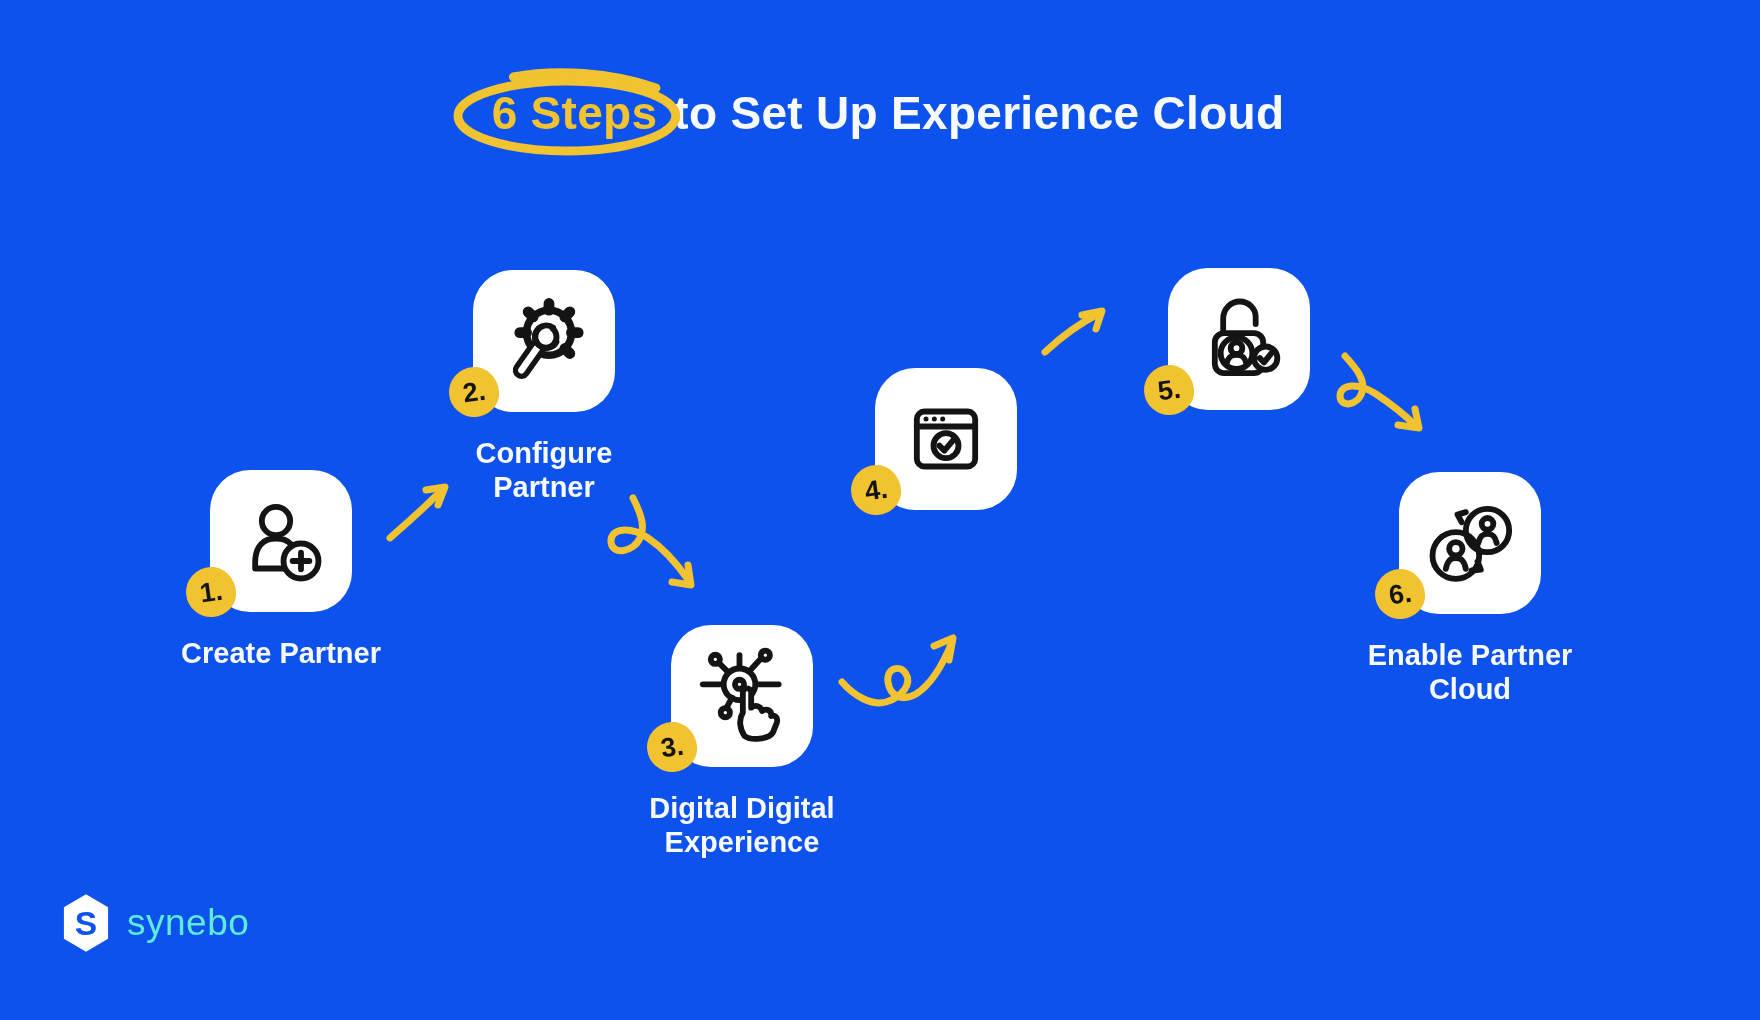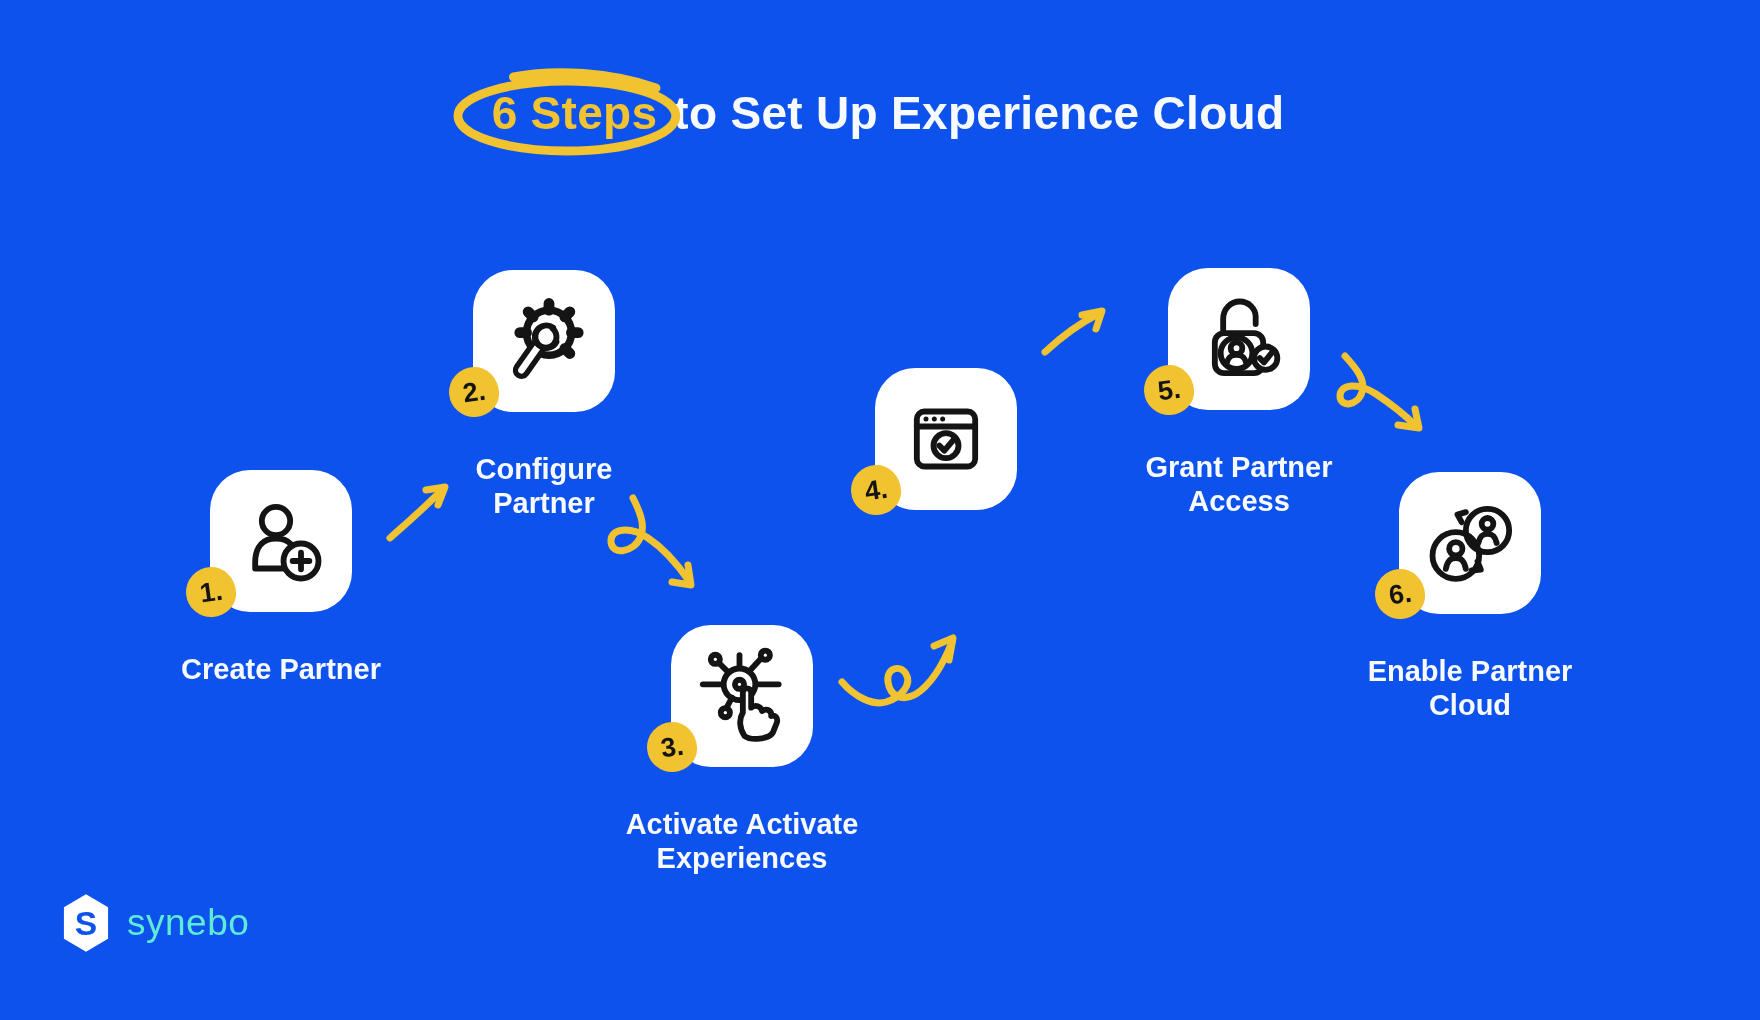--- a/index.html
+++ b/index.html
@@ -48,21 +48,21 @@
     background:var(--accent-yellow);
     border-radius:52% 48% 50% 50% / 50% 54% 46% 50%;
     display:flex;align-items:center;justify-content:center;
     transform:rotate(-4deg);
   }
   .badge span{
     color:var(--ink);font-size:27px;font-weight:700;
     transform:rotate(-4deg);
   }
   .label{
-    margin-top:40px;text-align:center;color:var(--text);
+    margin-top:24px;text-align:center;color:var(--text);
     font-size:29px;font-weight:700;line-height:34px;white-space:nowrap;
   }
 
   
   .icon{width:100px;height:100px;}
   .icon .s{fill:none;stroke:var(--ink);stroke-width:7;stroke-linecap:round;stroke-linejoin:round;}
   .icon .s9{fill:none;stroke:var(--ink);stroke-width:9;stroke-linecap:round;stroke-linejoin:round;}
   .icon .tooth{fill:none;stroke:var(--ink);stroke-width:13;stroke-linecap:round;}
   .icon .mask{fill:#fff;stroke:var(--ink);stroke-width:7;stroke-linecap:round;stroke-linejoin:round;}
   .icon .solid{fill:var(--ink);stroke:none;}
@@ -152,22 +152,22 @@
         <line class="s" x1="37" y1="46" x2="13" y2="46"></line>
         <line class="s" x1="77" y1="46" x2="104" y2="46"></line>
         <line class="s" x1="48" y1="62" x2="42" y2="73"></line>
         <circle class="s" cx="40" cy="80" r="5.5"></circle>
         <circle class="s" cx="57" cy="46" r="19"></circle>
         <circle class="s" cx="57" cy="46" r="5.5"></circle>
         <path class="mask" d="M63 108 C57 99 56 88 61 80 L61 56 C61 49 71 49 71 56 L71 74 C76 70 83 72 84 78 C90 74 96 78 95 84 C101 82 104 88 101 94 L97 104 C92 112 71 114 63 108 Z"></path>
       </svg>
     </div>
     <div class="label">
-      <div>Activate Activate</div>
-      <div>Experiences</div>
+      <div>Digital Digital</div>
+      <div>Experience</div>
     </div>
   </div>
 
   <div class="step" style="left:786px;top:368px;">
     <div class="card">
       <span class="badge">
           <span>4.</span>
         </span>
       <svg class="icon" viewBox="0 0 120 120">
         <rect class="s" x="25" y="27" width="70" height="66" rx="9"></rect>
@@ -188,24 +188,20 @@
         </span>
       <svg class="icon" viewBox="0 0 120 120">
         <path class="s" d="M41 53 L41 36 C41 24 50 15 61 15 C72 15 80 24 80 33 L80 42"></path>
         <rect class="s" x="31" y="53" width="58" height="48" rx="11"></rect>
         <circle class="s" cx="57" cy="77" r="19"></circle>
         <circle class="s" cx="57" cy="71" r="7"></circle>
         <path class="s" d="M45 90 C47 81 51 79 57 79 C63 79 67 81 69 90"></path>
         <circle class="mask" cx="92" cy="83" r="14"></circle>
         <polyline class="s" points="85,83 90,88 99,77"></polyline>
       </svg>
-    </div>
-    <div class="label">
-      <div>Grant Partner</div>
-      <div>Access</div>
     </div>
   </div>
 
   <div class="step" style="left:1310px;top:472px;">
     <div class="card">
       <span class="badge">
           <span>6.</span>
         </span>
       <svg class="icon" viewBox="0 0 120 120">
         <circle class="s" cx="43" cy="75" r="28"></circle>

